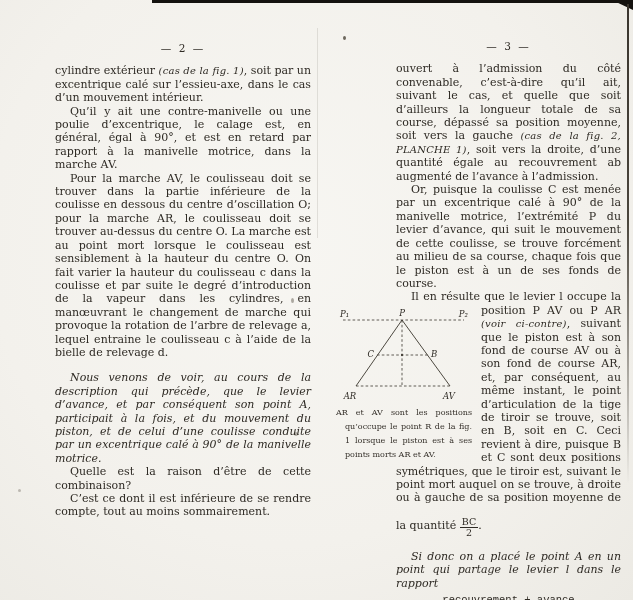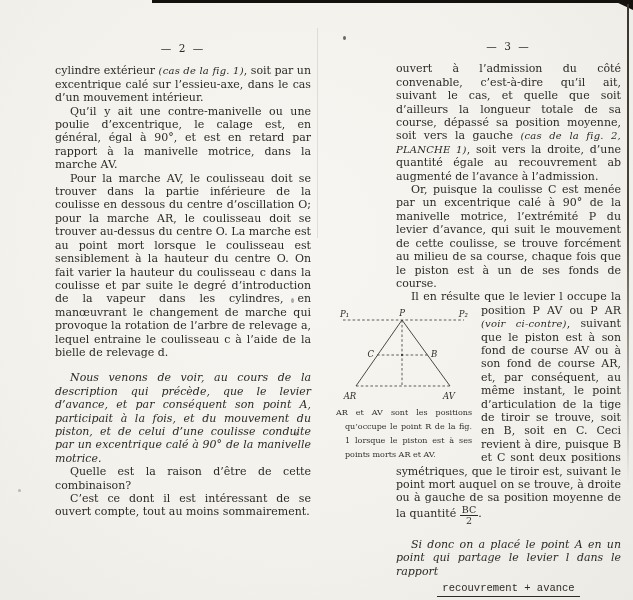--- a/index.html
+++ b/index.html
@@ -44,21 +44,21 @@
     font-size:8.5px;fill:#2e2a24;}
   .caption{font-size:8px;line-height:14px;text-align:justify;margin-top:3px;
     padding-left:9px;text-indent:-9px;color:#35302a;}
 
   
   .fraction-block{width:fit-content;margin:4px auto 3px;text-align:center;
     font-size:10.5px;line-height:12.5px;text-indent:0;}
   .fraction-block .num{display:block;border-bottom:1px solid #2e2a24;padding:0 5px 1px;font-family:Liberation Mono, monospace;}
   .fraction-block .den{display:block;padding-top:1px;}
   .ifrac{display:inline-block;vertical-align:-7px;text-align:center;
-    font-size:9.5px;line-height:10px;text-indent:0;}
+    font-size:9.5px;line-height:10px;text-indent:0;margin-top:12px;}
   .ifrac .num{display:block;border-bottom:1px solid #2e2a24;padding:0 2px 0;}
   .ifrac .den{display:block;padding-top:0;}
 </style>
 </head>
 <body>
 
 <div class="top-edge"></div>
 <div class="corner-wedge"></div>
 <div class="right-edge"></div>
 <div class="gutter"></div>
@@ -69,21 +69,21 @@
 
 <div class="textblock tb-left">
   <span class="page-num">— 2 —</span>
 
   <p class="noindent"><span>cylindre extérieur </span><span class="small">(cas de la fig. 1)</span><span>, soit par un excentrique calé sur l’essieu-axe, dans le cas d’un mouvement intérieur.</span></p>
 
   <p>Qu’il y ait une contre-manivelle ou une poulie d’excentrique, le calage est, en général, égal à 90°, et est en retard par rapport à la manivelle motrice, dans la marche AV.</p>
   <p>Pour la marche AV, le coulisseau doit se trouver dans la partie inférieure de la coulisse en dessous du centre d’oscillation O; pour la marche AR, le coulisseau doit se trouver au-dessus du centre O. La marche est au point mort lorsque le coulisseau est sensiblement à la hauteur du centre O. On fait varier la hauteur du coulisseau c dans la coulisse et par suite le degré d’introduction de la vapeur dans les cylindres, en manœuvrant le changement de marche qui provoque la rotation de l’arbre de relevage a, lequel entraine le coulisseau c à l’aide de la bielle de relevage d.</p>
   <p class="gap-before">Nous venons de voir, au cours de la description qui précède, que le levier d’avance, et par conséquent son point A, participait à la fois, et du mouvement du piston, et de celui d’une coulisse conduite par un excentrique calé à 90° de la manivelle motrice.</p>
   <p>Quelle est la raison d’être de cette combinaison?</p>
-  <p>C’est ce dont il est intéressant de se ouvert compte, tout au moins sommairement.</p>
+  <p>C’est ce dont il est inférieure de se rendre compte, tout au moins sommairement.</p>
 </div>
 
 <div class="textblock tb-right">
   <span class="page-num">— 3 —</span>
 
   <p class="noindent"><span>ouvert à l’admission du côté convenable, c’est-à-dire qu’il ait, suivant le cas, et quelle que soit d’ailleurs la longueur totale de sa course, dépassé sa position moyenne, soit vers la gauche </span><span class="small">(cas de la fig. 2, PLANCHE 1)</span><span>, soit vers la droite, d’une quantité égale au recouvrement ab augmenté de l’avance à l’admission.</span></p>
 
   <p>Or, puisque la coulisse C est menée par un excentrique calé à 90° de la manivelle motrice, l’extrémité P du levier d’avance, qui suit le mouvement de cette coulisse, se trouve forcément au milieu de sa course, chaque fois que le piston est à un de ses fonds de course.</p>
 
   <p><span>Il en résulte que le levier l occupe la </span><span class="figure">

